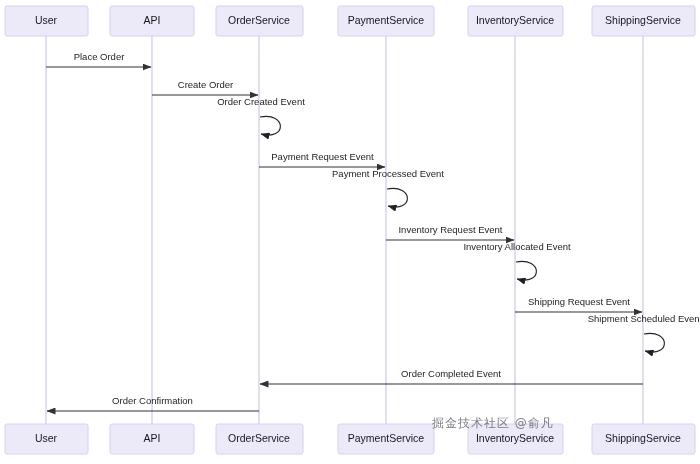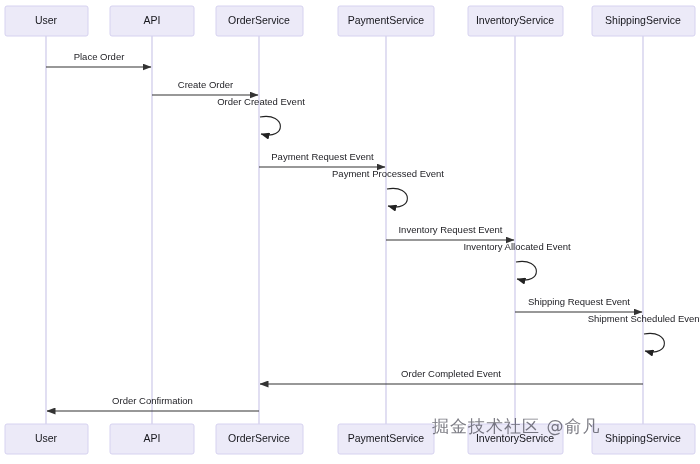--- a/index.html
+++ b/index.html
@@ -58,21 +58,21 @@
     font-size: 9.5px;
     fill: #1d1d22;
     text-anchor: middle;
     dominant-baseline: alphabetic;
   }
   .watermark-text {
     position: absolute;
     left: 432px;
     top: 415px;
     font-family: "DejaVu Sans", sans-serif;
-    font-size: 17px;
+    font-size: 12px;
     color: #4a4a55;
     opacity: 0.72;
     white-space: nowrap;
     letter-spacing: 1px;
     pointer-events: none;
   }
 </style>
 </head>
 <body>
 

